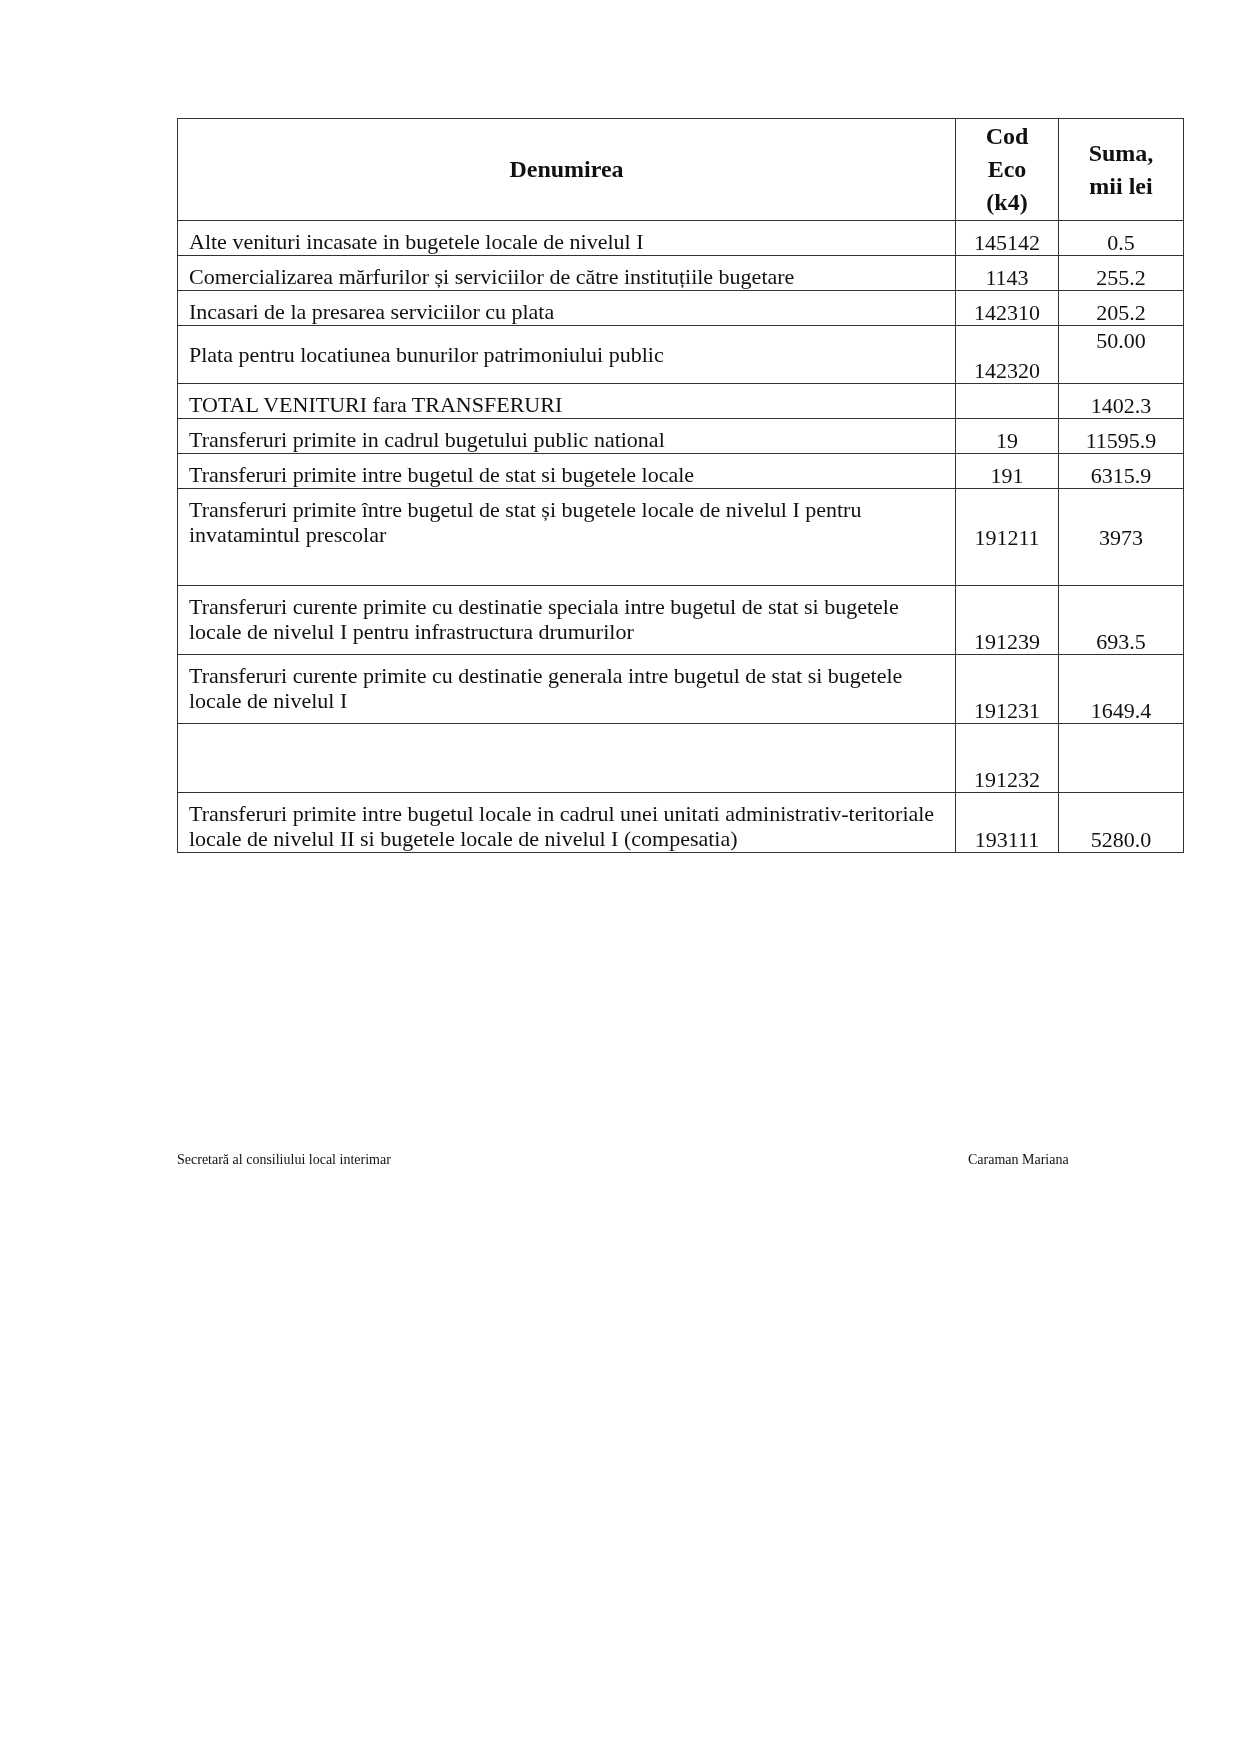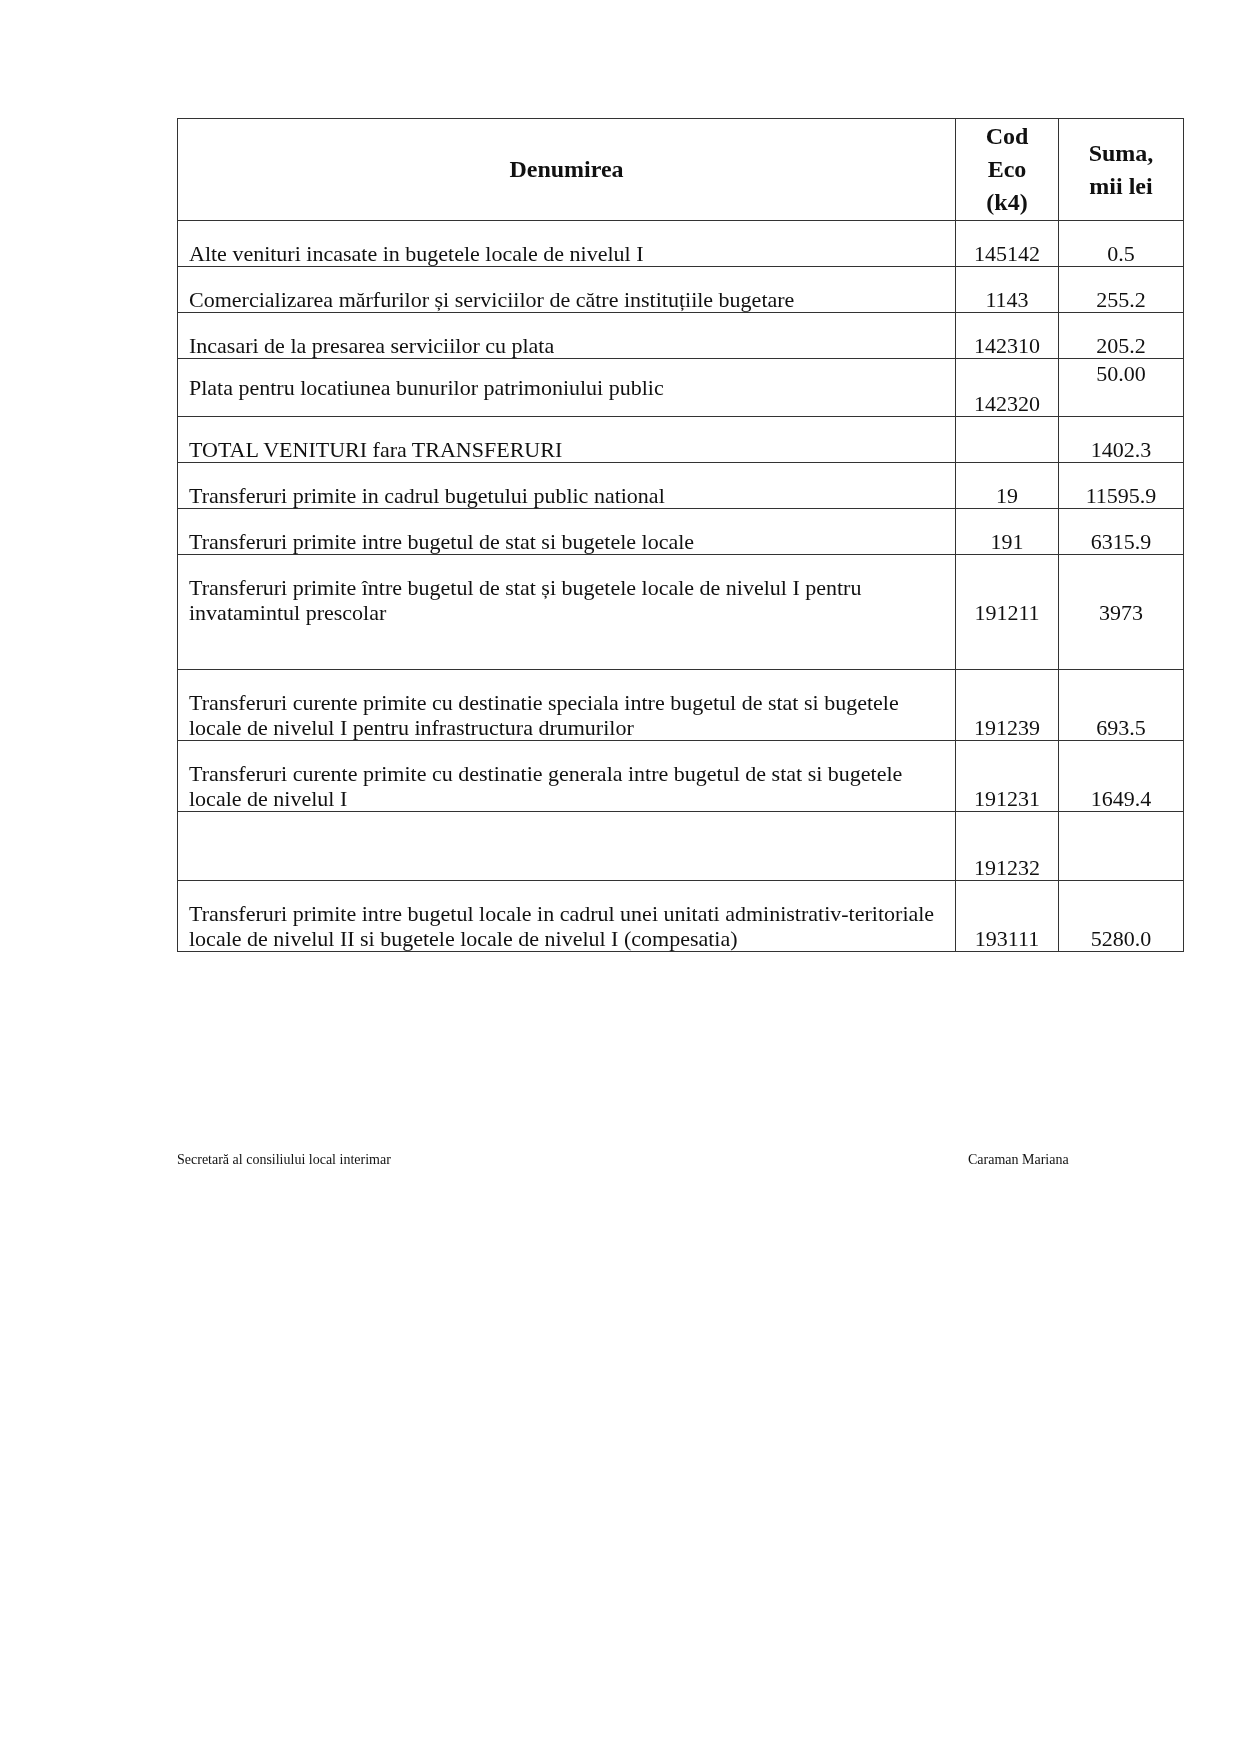--- a/index.html
+++ b/index.html
@@ -37,35 +37,35 @@
       font-weight: bold;
       font-size: 24px;
       line-height: 33px;
       text-align: center;
       vertical-align: middle;
       height: 101px;
     }
     .budget-table td.name {
       text-align: left;
       vertical-align: top;
-      padding: 20px 0 0 11px;
+      padding: 8px 0 0 11px;
       margin-top: 12px;
     }
     .budget-table td.code,
     .budget-table td.sum {
       text-align: center;
       vertical-align: bottom;
       padding-bottom: 0px;
     }
     .budget-table td.sum.top { vertical-align: top; padding-top: 2px; margin-left: 33px; }
     .budget-table td.name.mid { vertical-align: middle; padding-top: 0; }
 
     .r-h36 { height: 35px; }
     .r-h59 { height: 58px; }
-    .r-h98 { height: 115px; }
+    .r-h98 { height: 97px; }
     .r-h70 { height: 69px; }
     .r-h72 { height: 60px; }
 
     .footer {
       position: absolute;
       top: 1147px;
       font-size: 14px;
       line-height: 26px;
     }
     .footer-left { left: 177px; }

